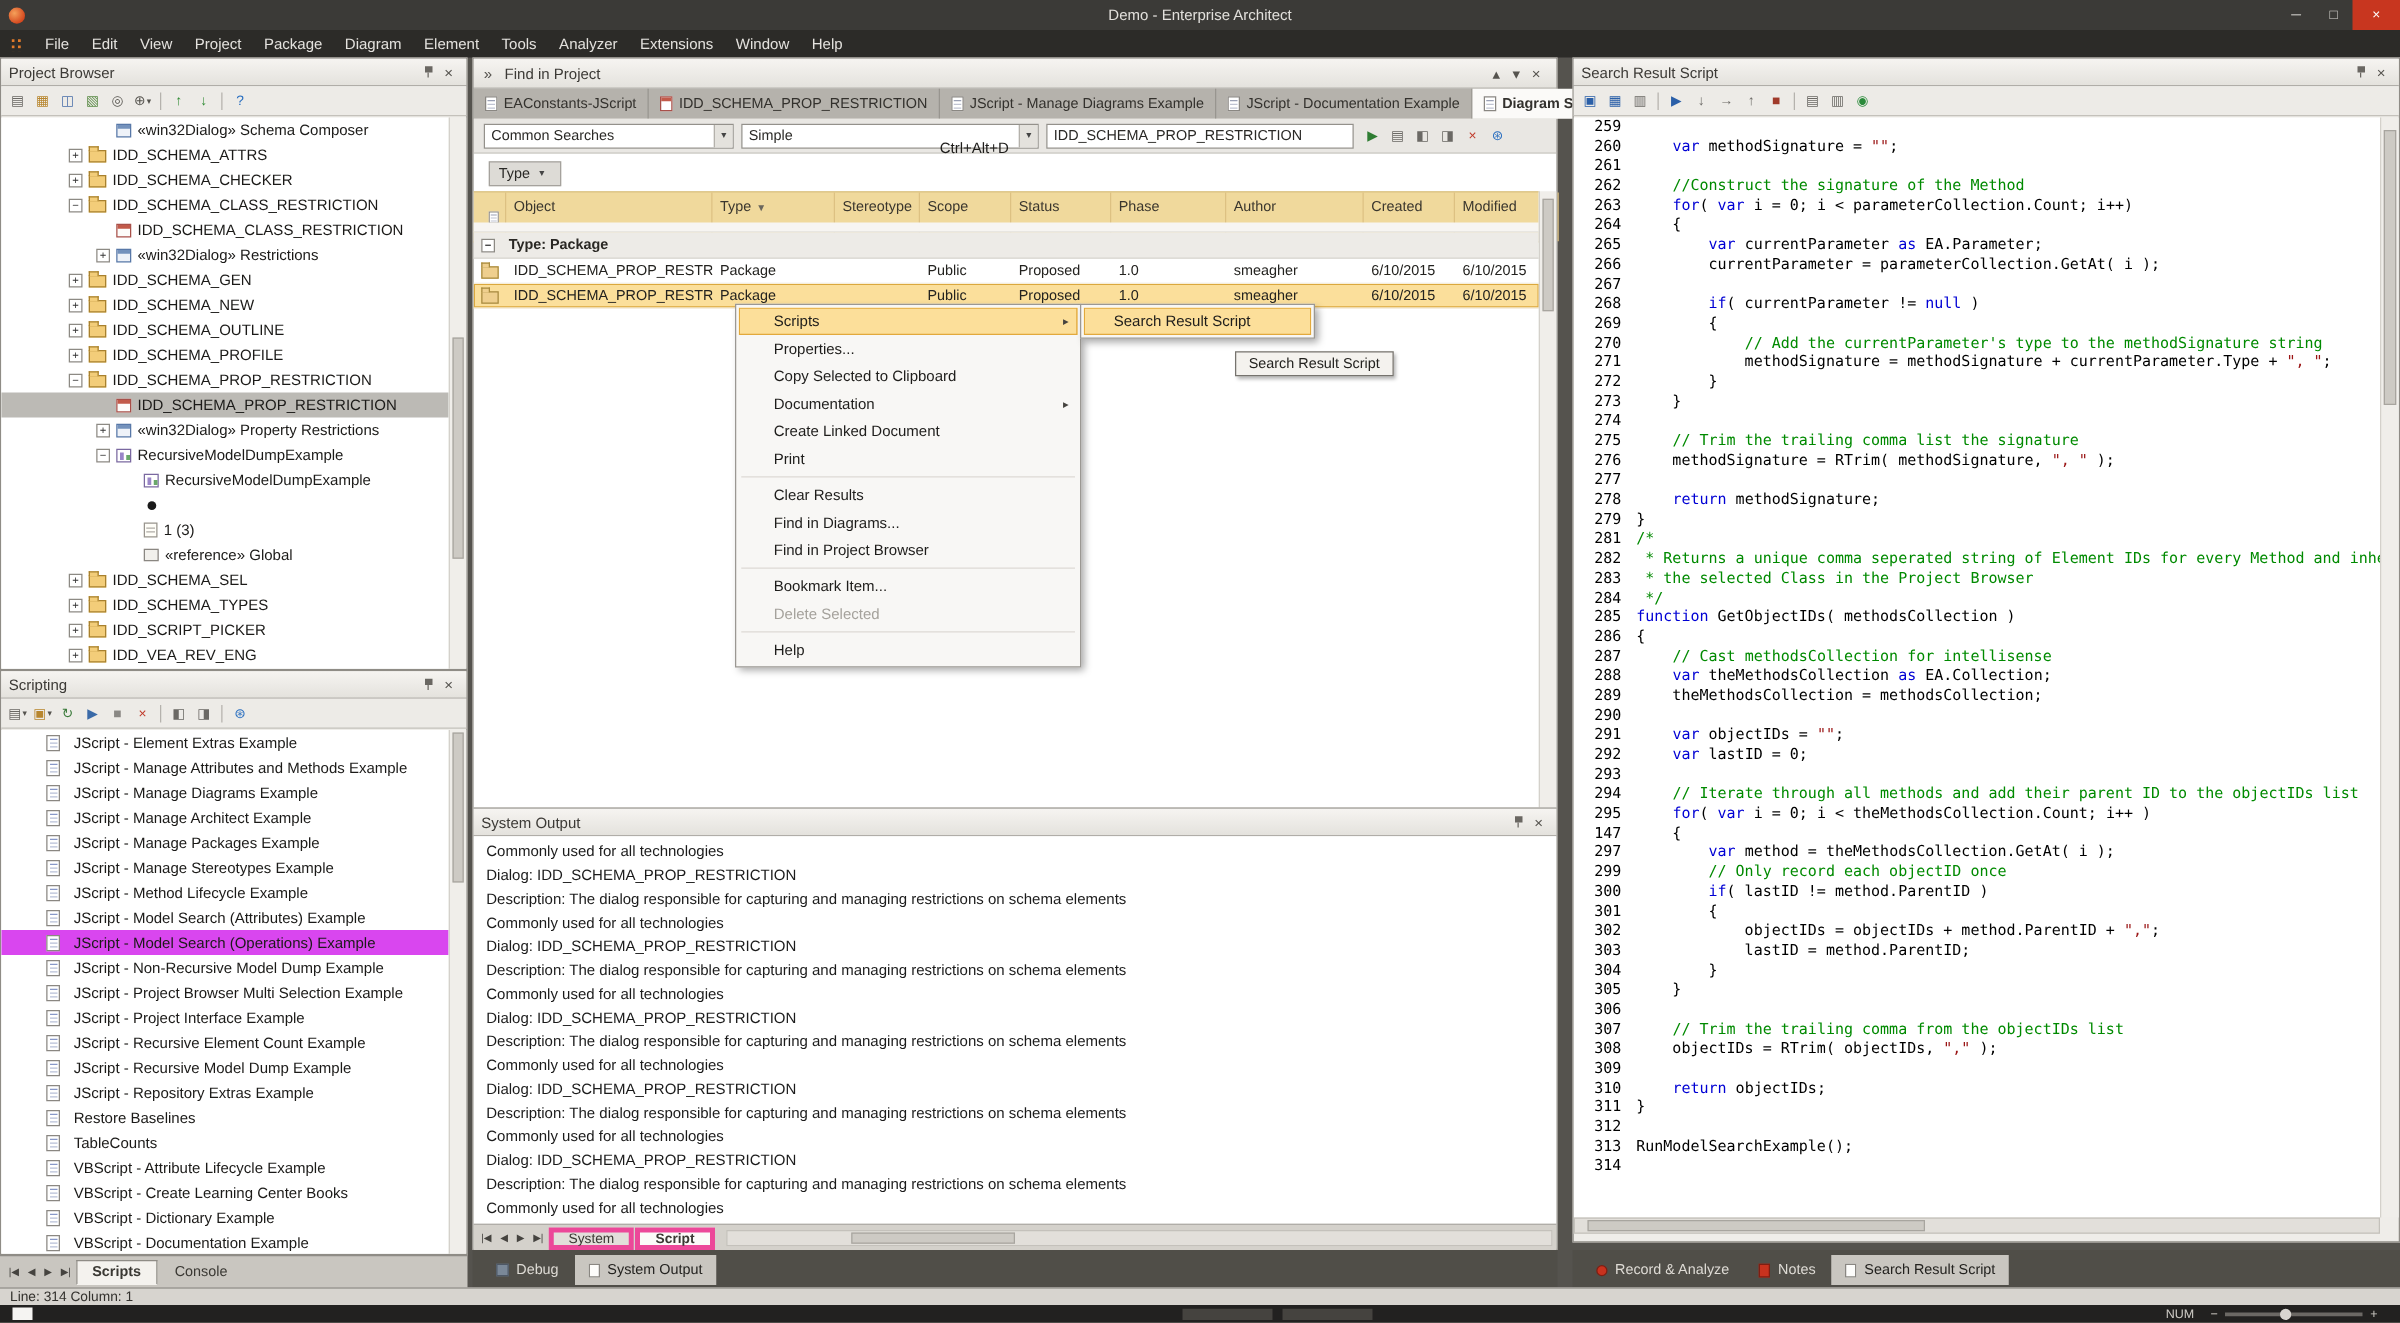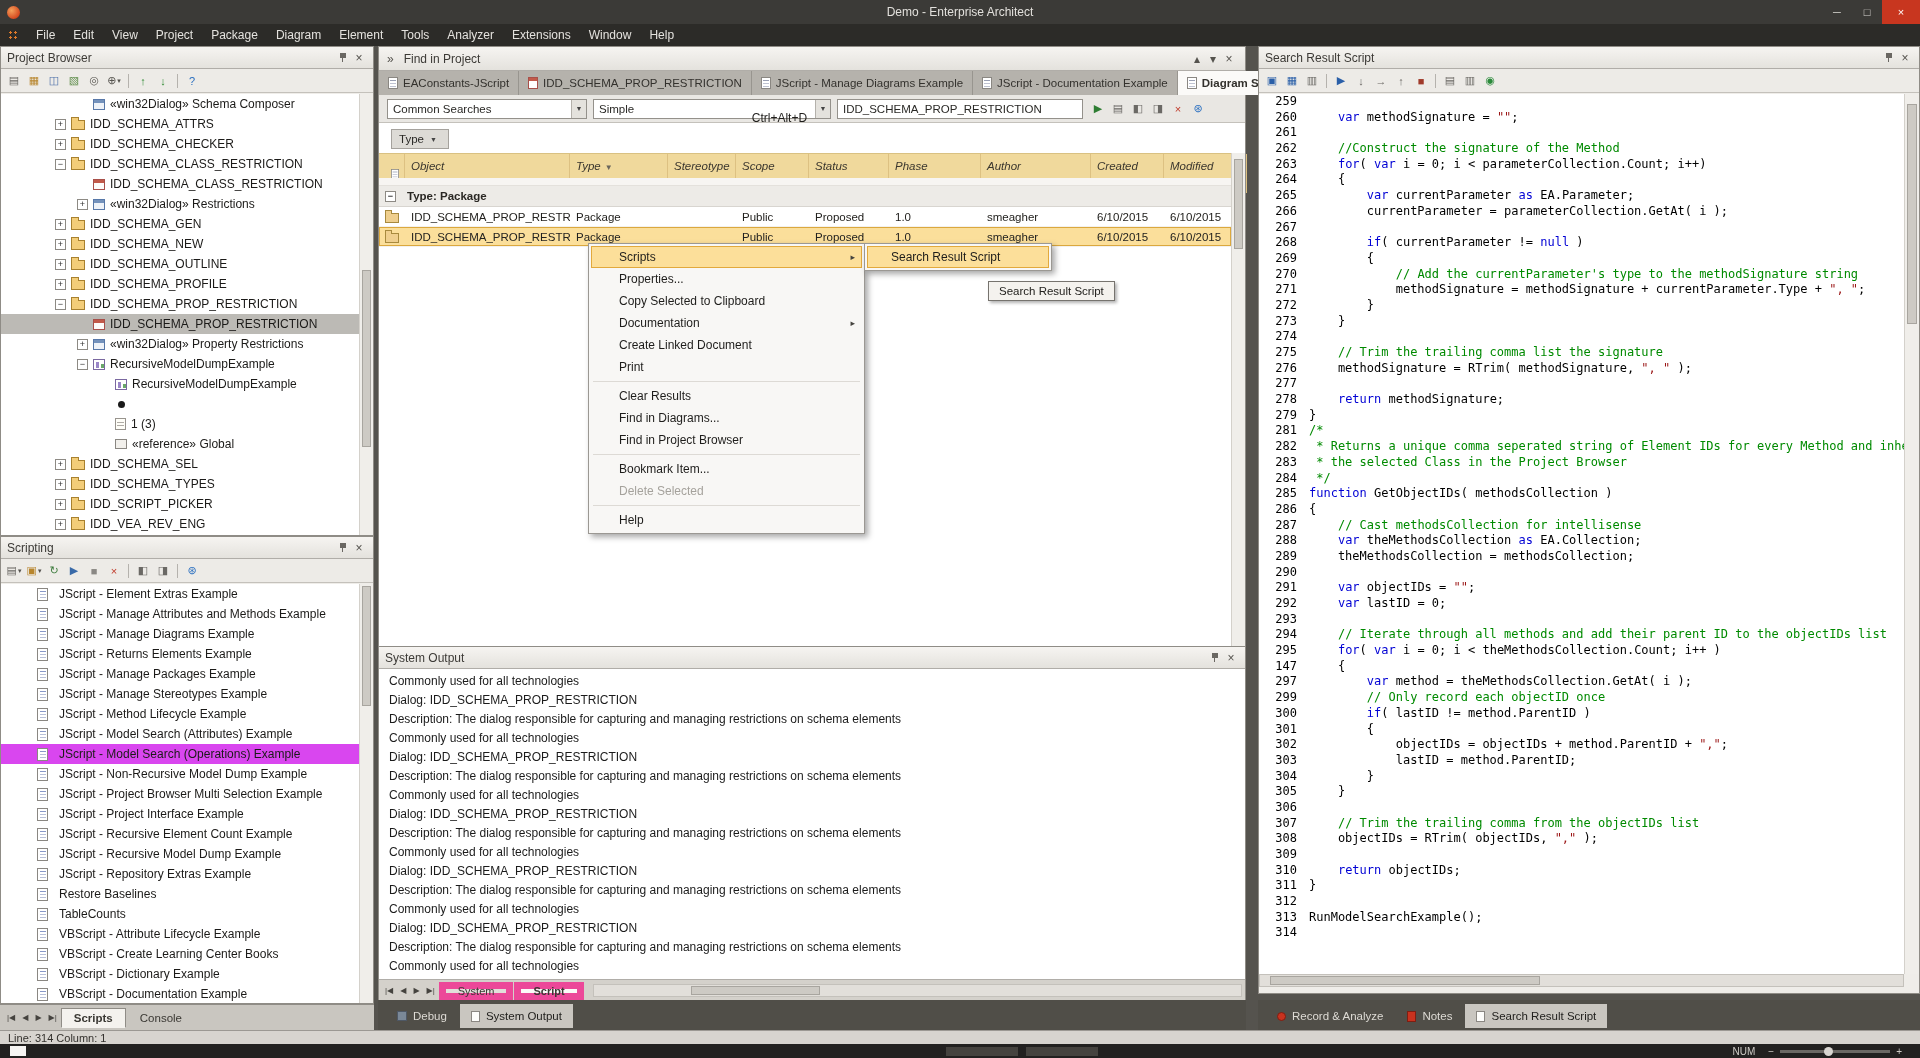--- a/index.html
+++ b/index.html
@@ -88,36 +88,36 @@
   .c-doctabs { position:absolute; left:0; right:0; top:24px; height:24px; background:#b5b2ac; display:flex; align-items:stretch; }
   .doctab { display:flex; align-items:center; gap:5px; padding:0 9px; font-size:11.5px; color:#33312d; border-right:1px solid #98958f; white-space:nowrap; }
   .doctab.active { background:#fbfaf8; font-weight:bold; }
   .c-search { position:absolute; left:0; right:0; top:48px; height:28px; background:#e9e7e3; border-bottom:1px solid #c4c1bb; display:flex; align-items:center; padding:0 8px; gap:6px; }
   .combo { height:20px; background:#fff; border:1px solid #94918b; display:flex; align-items:center; font-size:11.5px; color:#2a2926; padding-left:5px; }
   .combo .cbtn { margin-left:auto; width:15px; height:100%; background:#e4e2dd; border-left:1px solid #b4b1ab; display:flex; align-items:center; justify-content:center; font-size:7px; color:#444; }
   .searchterm { height:20px; width:246px; border:1px solid #94918b; font-size:11.5px; padding:0 5px; font-family:"Liberation Sans",sans-serif; color:#2a2926; background:#fff; }
   .c-results { position:absolute; left:0; right:0; top:76px; height:523px; background:#fff; }
   .filterbtn { position:absolute; left:12px; top:6px; height:20px; width:58px; background:#dddbd6; border:1px solid #a5a29d; font-size:11.5px; color:#2a2926; display:flex; align-items:center; padding-left:7px; gap:6px; }
   .filterbtn .fb-caret { font-size:7px; color:#444; }
-  .thead { position:absolute; left:0; right:14px; top:30px; height:41px; display:flex; background:#f0d99c; border-top:1px solid #d9c182; border-bottom:1px solid #c8a860;font-style:italic; }
+  .thead { position:absolute; left:0; right:14px; top:30px; height:41px; display:flex; background:#f0d99c; border-top:1px solid #d9c182; border-bottom:1px solid #c8a860; }
   .th { padding-left:6px; font-size:11.5px; color:#3a362e; line-height:24px; border-right:1px solid #ddc182; overflow:hidden; white-space:nowrap; flex:none; }
   .sort { font-size:8px; margin-left:4px; color:#6a665c; }
   .band { position:absolute; left:0; right:14px; top:55px; height:8px; background:#f7f5f2; border-bottom:1px solid #e4e1dc; }
   .grow { position:absolute; left:0; right:14px; top:63px; height:21px; display:flex; align-items:center; background:#edebe7; border-bottom:1px solid #d8d5d0; font-weight:bold; font-size:11.5px; color:#2a2824; padding-left:6px; gap:6px; }
   .rrows { position:absolute; left:0; right:14px; top:84px; }
   .rrow { display:flex; height:20px; align-items:center; font-size:11.5px; color:#23221f; border-bottom:1px solid #f3f1ed; }
   .rrow.sel { background:#fbdf9b; box-shadow:inset 0 0 0 1px #dba83e; }
   .rc { padding-left:6px; overflow:hidden; white-space:nowrap; flex:none; height:100%; display:flex; align-items:center; }
   .res-scroll { right:0; top:30px; bottom:0; }
 
   .c-sysout { position:absolute; left:0; right:0; top:599px; height:355px; background:#efede9; border-top:1px solid #8f8c86; }
   .so-lines { position:absolute; left:0; right:0; top:22px; bottom:22px; background:#fff; overflow:hidden; padding-top:3px; }
   .soline { height:19px; line-height:19px; padding-left:10px; font-size:12px; color:#1b1b1b; white-space:nowrap; overflow:hidden; }
   .so-tabrow { position:absolute; left:0; right:0; bottom:0; height:22px; background:#d4d1cb; border-top:1px solid #b0ada8; display:flex; align-items:center; padding:0 3px; gap:1px; }
-  .sotab { height:18px; display:flex; align-items:center; padding:0 12px; font-size:11px; color:#3a3833; border:7px solid #ec4899; background:#e2dfda; }
+  .sotab { height:18px; display:flex; align-items:center; padding:0 12px; font-size:11px; color:#3a3833; border:4px solid #ec4899; background:#e2dfda; }
   .sotab.active { background:#fbfaf8; font-weight:bold; }
   .so-hscroll { flex:1; margin-left:8px; }
 
   
   .strip { position:absolute; top:1000px; height:30px; background:#504e48; display:flex; align-items:flex-end; padding:0 8px 2px; gap:2px; }
   .striptab { display:flex; align-items:center; gap:6px; height:24px; padding:0 11px; font-size:11.5px; color:#dedbd5; white-space:nowrap; }
   .striptab.active { background:#c9c6c0; color:#23221f; }
   .d-ico { display:inline-block; flex:none; }
   .d-ico.page { width:9px; height:11px; background:#fdfdfb; border:1px solid #8a8782; }
   .d-ico.debug { width:10px; height:10px; background:#7a8898; border:1px solid #4e5866; }
@@ -356,21 +356,21 @@
         <div class="srow">
           <span class="ticon i-script"></span>
           <span>JScript - Manage Attributes and Methods Example</span>
         </div>
         <div class="srow">
           <span class="ticon i-script"></span>
           <span>JScript - Manage Diagrams Example</span>
         </div>
         <div class="srow">
           <span class="ticon i-script"></span>
-          <span>JScript - Returns Elements Example</span>
+          <span>JScript - Manage Architect Example</span>
         </div>
         <div class="srow">
           <span class="ticon i-script"></span>
           <span>JScript - Manage Packages Example</span>
         </div>
         <div class="srow">
           <span class="ticon i-script"></span>
           <span>JScript - Manage Stereotypes Example</span>
         </div>
         <div class="srow">

